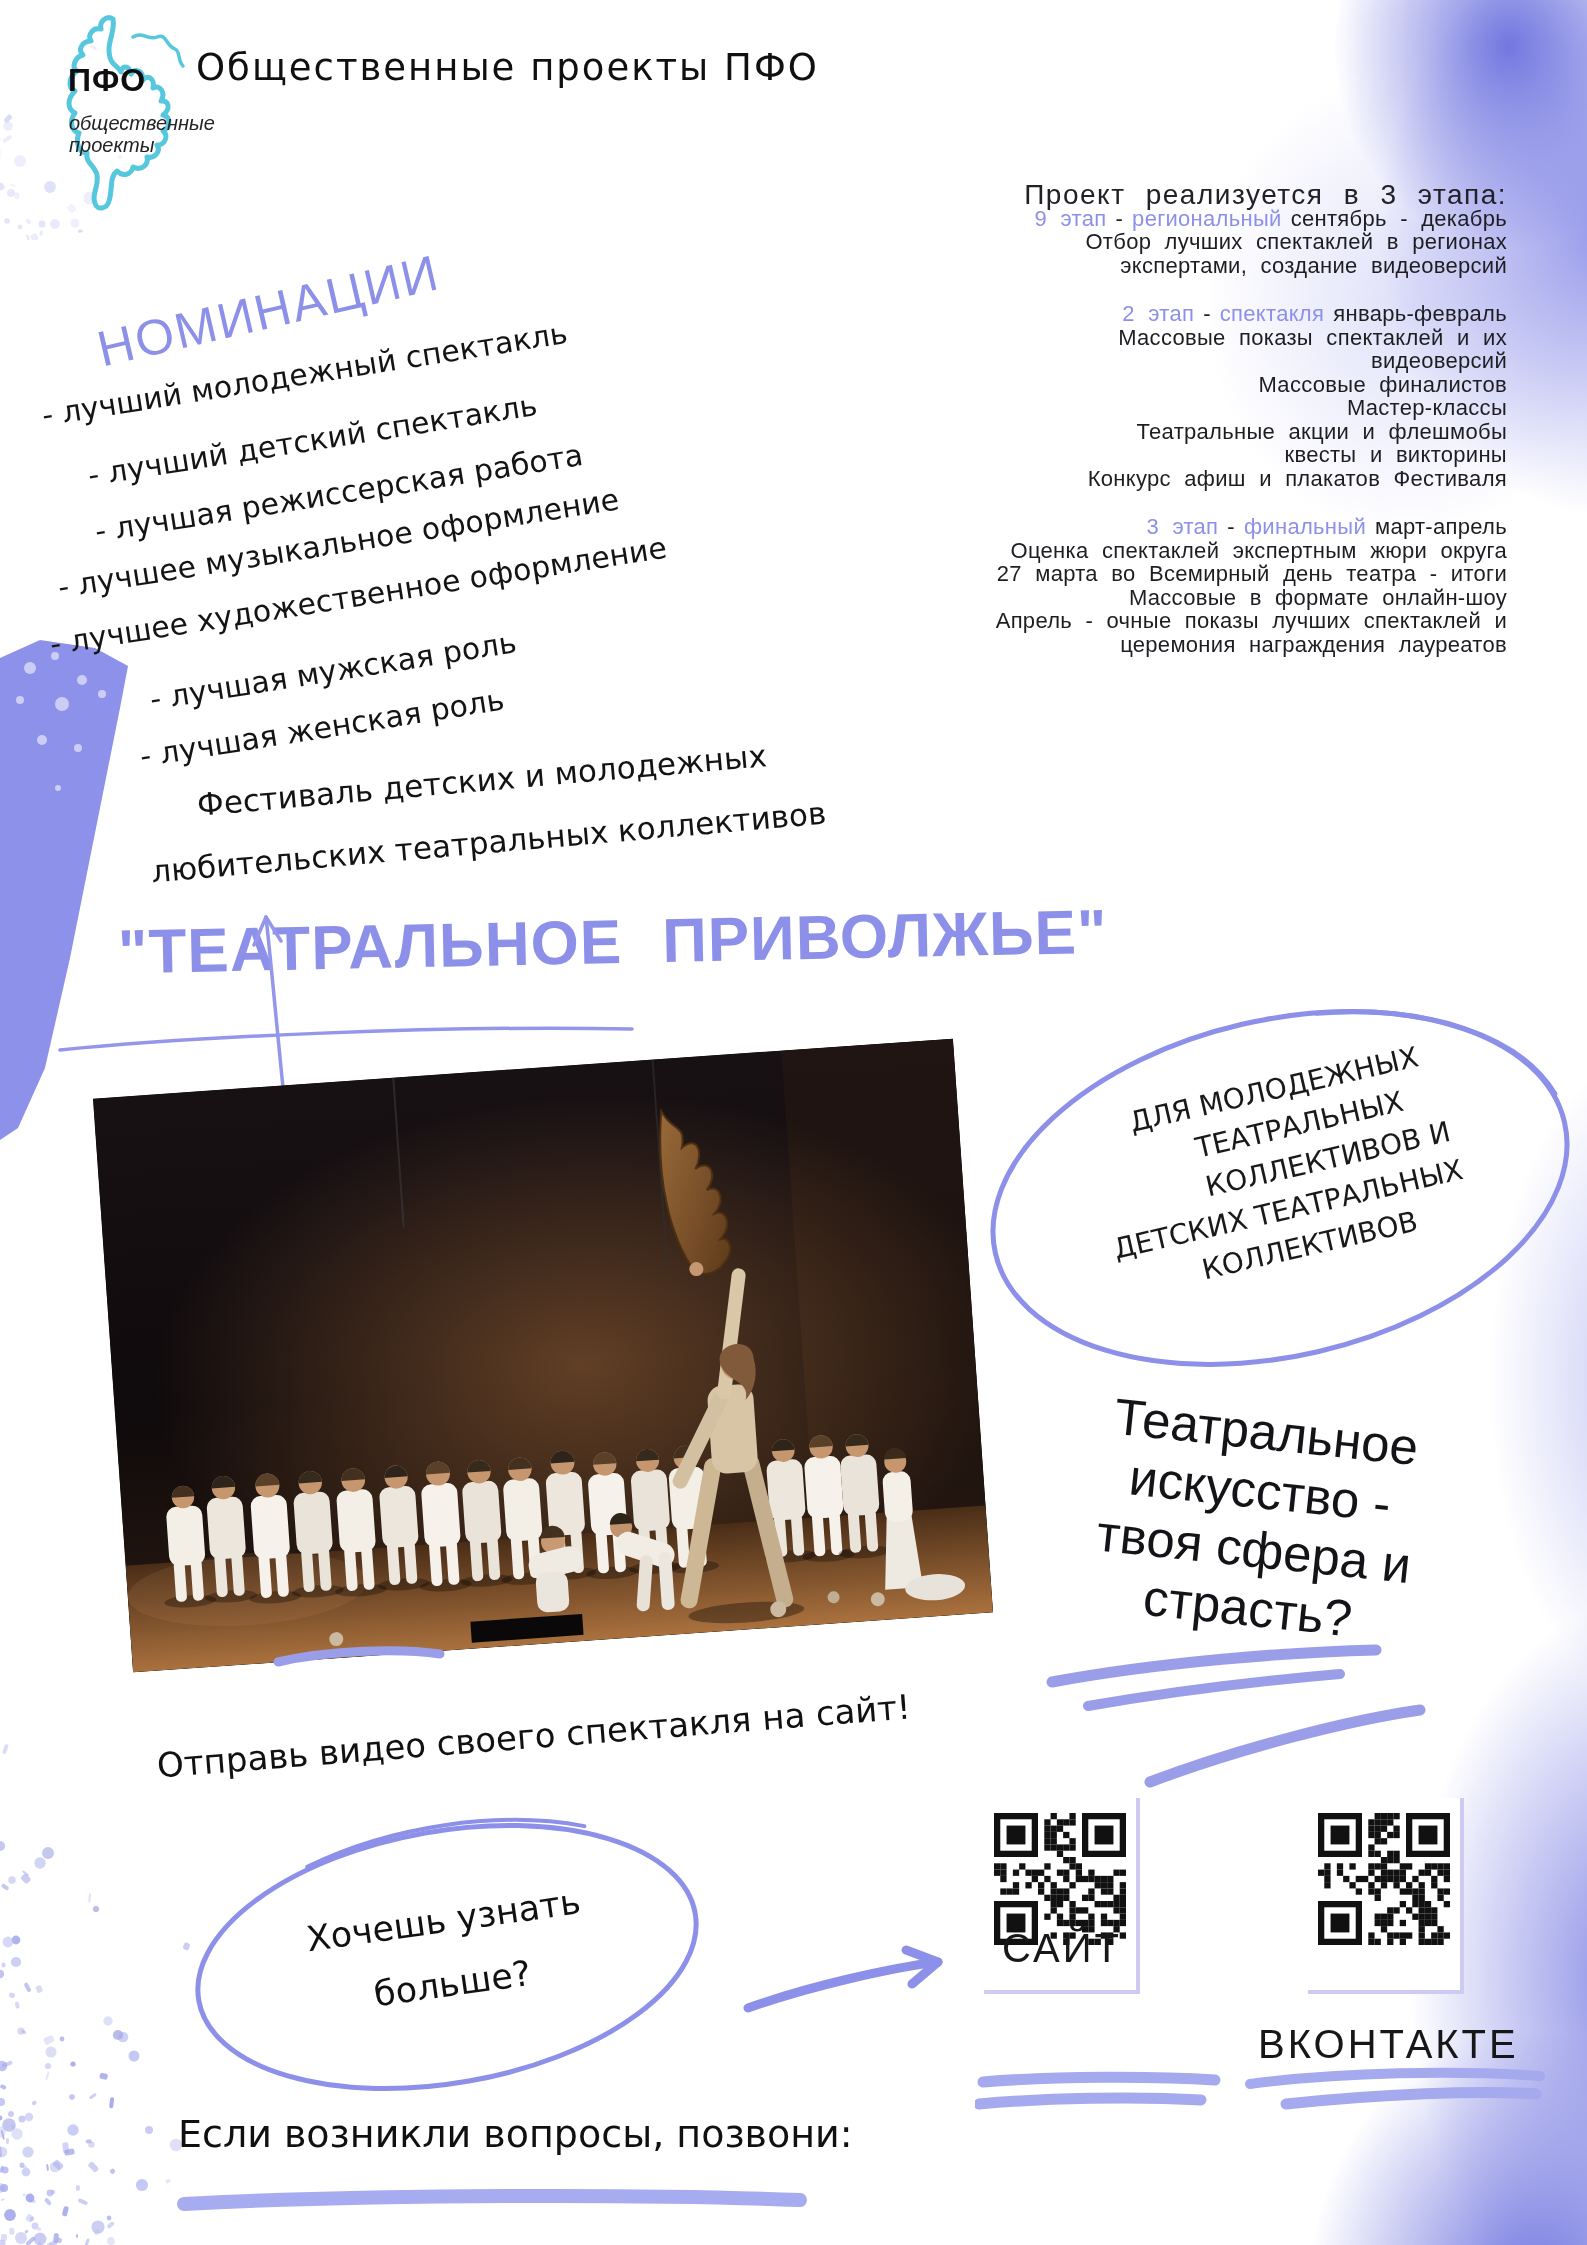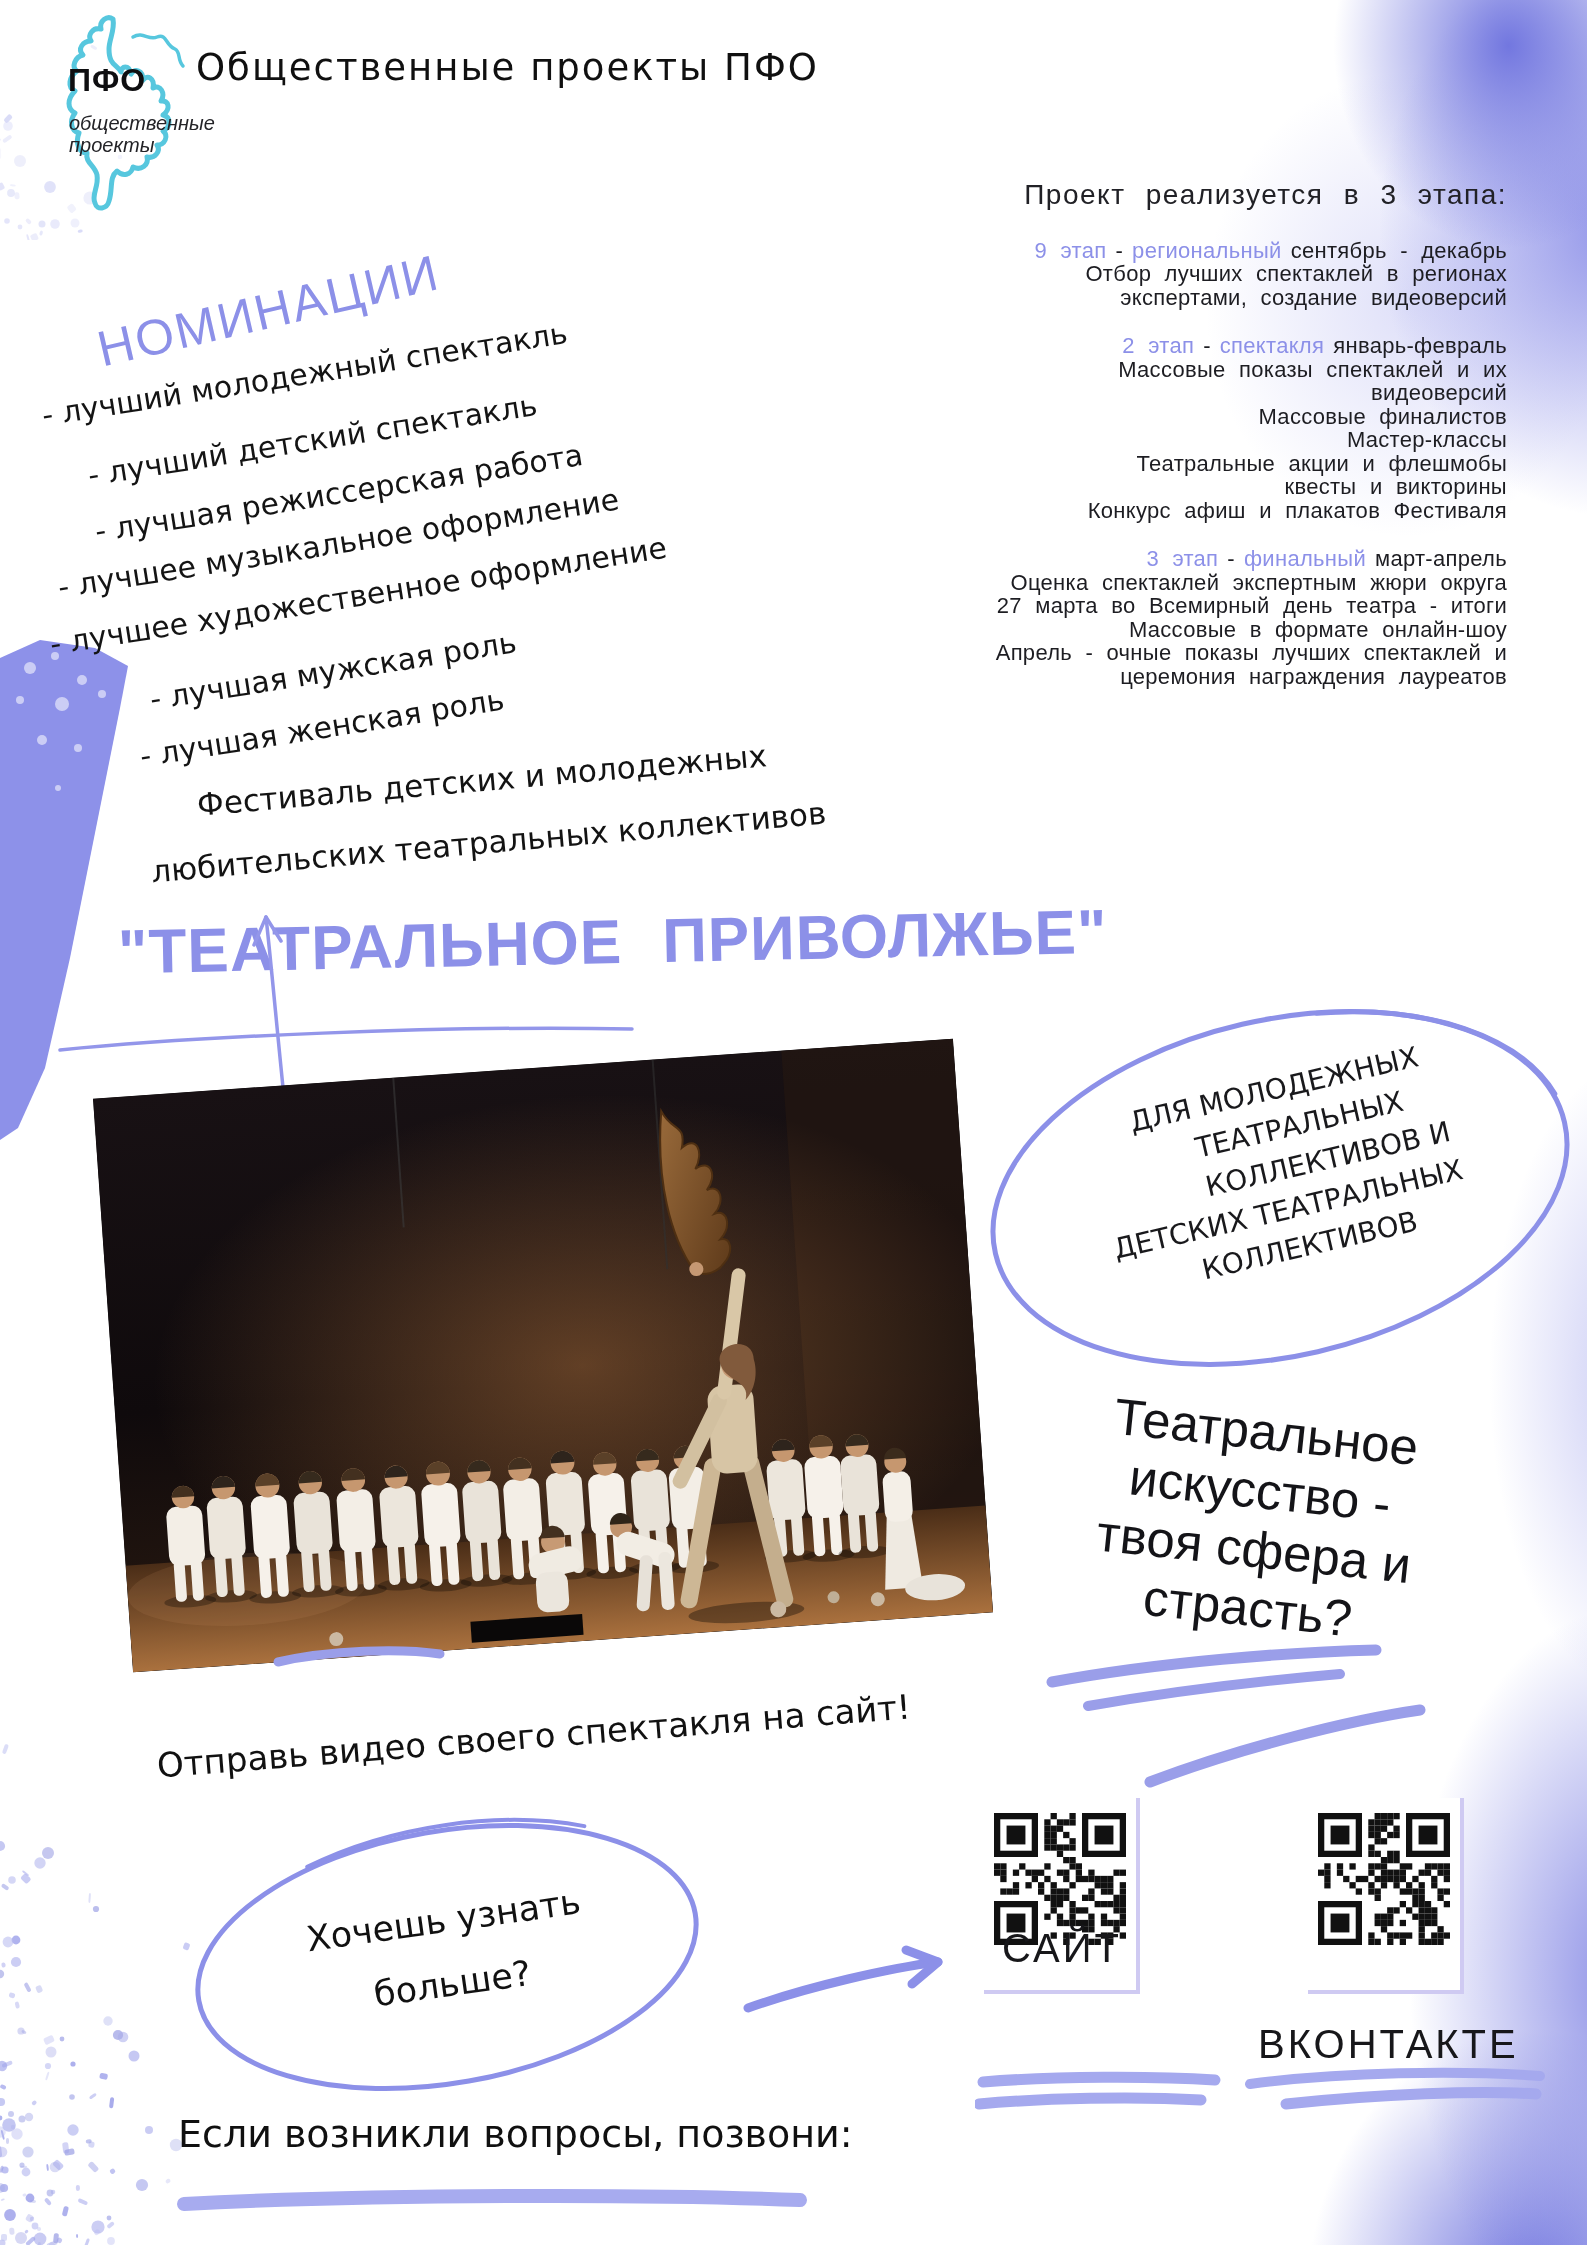--- a/index.html
+++ b/index.html
@@ -18,21 +18,21 @@
       radial-gradient(ellipse 270px 310px at 68% 40%,  rgba(150,153,235,.30), rgba(150,153,235,0) 75%);}
   .blob-right-bottom{right:0;top:1040px;width:460px;height:1205px;
     background:
       radial-gradient(ellipse 210px 430px at 113% 28%, rgba(128,132,230,.45), rgba(128,132,230,0) 75%),
       radial-gradient(ellipse 310px 520px at 110% 78%, rgba(116,120,225,.85), rgba(116,120,225,0) 72%),
       radial-gradient(ellipse 280px 330px at 88% 104%, rgba(105,110,221,.95), rgba(105,110,221,0) 80%);}
 
   
   .stages{top:183px;right:80px;width:660px;text-align:right;font-size:22px;line-height:23.5px;
           letter-spacing:.3px;word-spacing:7px;color:#1d1d22;}
-  .stages .heading{font-size:28px;letter-spacing:1.5px;word-spacing:11px;margin-bottom:32px;color:#212126;}
+  .stages .heading{font-size:28px;letter-spacing:1.5px;word-spacing:11px;color:#212126;}
   .stage{margin-bottom:25px;}
   .accent-t{color:#8C90E8;}
   .sline .dash{margin:0 9px;}
   .sline .dates{margin-left:9px;}
 
   
   .nom-h{left:92px;top:322px;font-size:50px;color:#8C90E8;letter-spacing:2px;
          transform:rotate(-13deg);transform-origin:0 0;white-space:nowrap;}
   .nom-line{font-size:30px;color:#141414;white-space:nowrap;transform:rotate(-9deg);transform-origin:0 50%;}
   .n1{left:42px; top:398px;} .n2{left:88px; top:458px;} .n3{left:95px; top:514px;}

